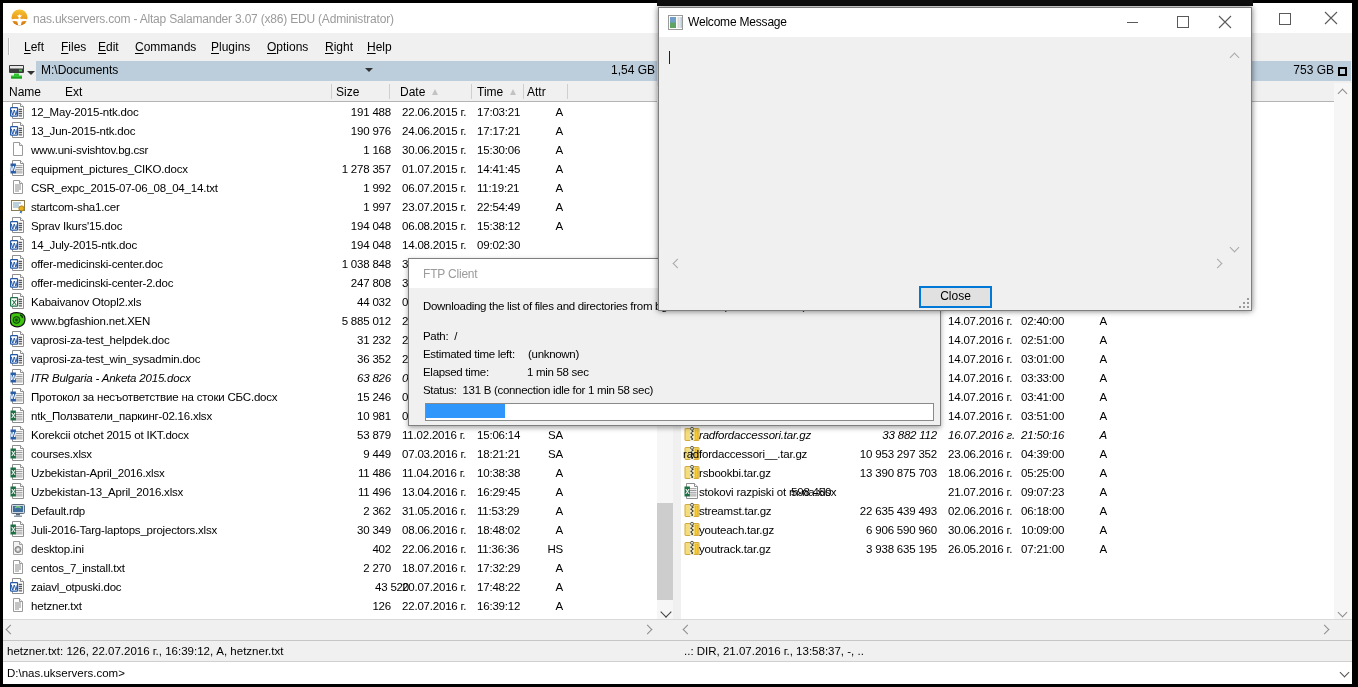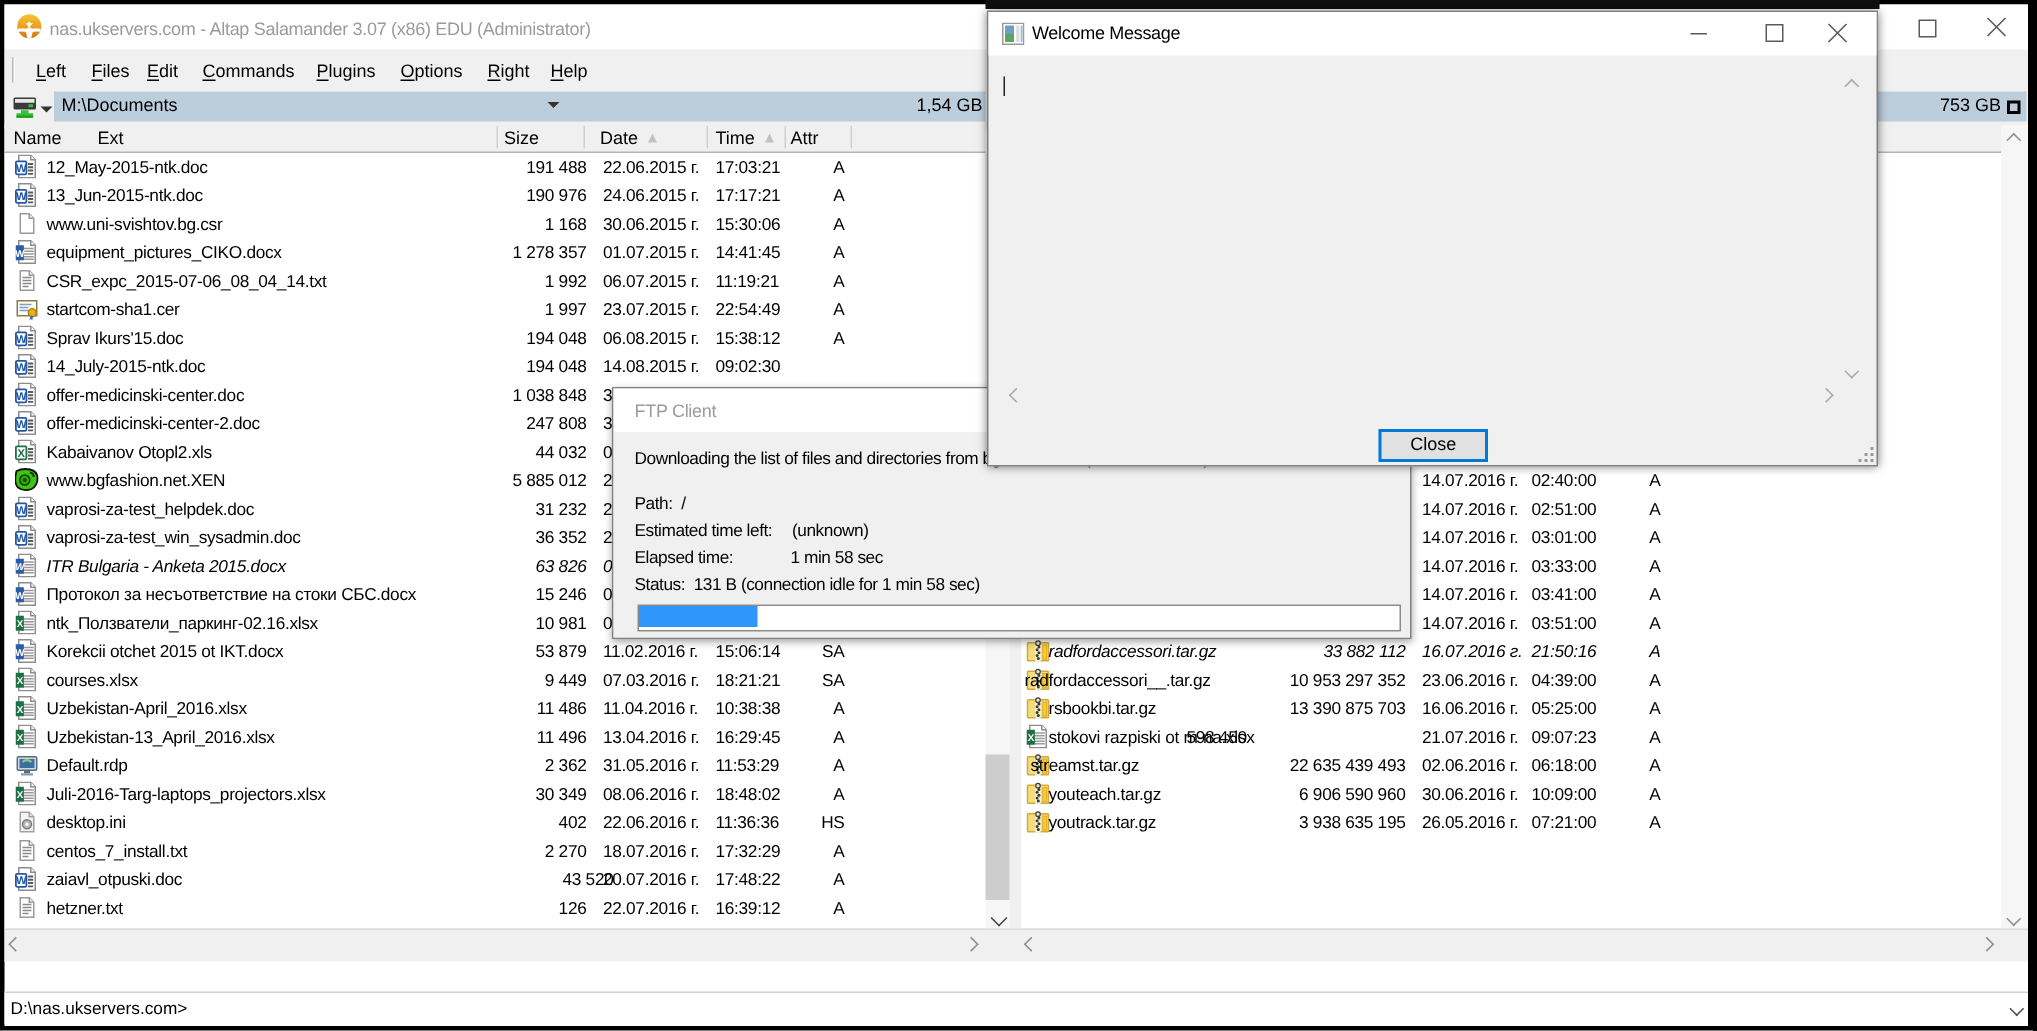--- a/index.html
+++ b/index.html
@@ -567,21 +567,21 @@
             <rect x="6.2" y="1.5" width="3.6" height="14" fill="#f2f2ea"></rect>
             <circle cx="8" cy="2.8" r="1.5" fill="#e8e8e0" stroke="#3c3c30" stroke-width="0.8"></circle>
             <circle cx="8.6" cy="5.3" r="1" fill="#3c3c28"></circle>
             <circle cx="7.4" cy="7.2" r="1" fill="#3c3c28"></circle>
             <circle cx="8.6" cy="9.1" r="1" fill="#3c3c28"></circle>
             <circle cx="7.4" cy="11" r="1" fill="#3c3c28"></circle>
             <circle cx="8.2" cy="13" r="1" fill="#3c3c28"></circle>
           </svg></span>
         <span style="left:18px">rsbookbi.tar.gz</span>
         <span style="left:110px;width:146px;text-align:right">13 390 875 703</span>
-        <span style="left:267px">16.06.2016 г.</span>
+        <span style="left:267px">18.06.2016 г.</span>
         <span style="left:340px">05:25:00</span>
         <span style="left:374px;width:52px;text-align:right">A</span>
       </div>
       <div class="row" style="top: 381px;">
         <span class="ic" style="left:3px"><svg viewBox="0 0 16 16">
             <path d="M2.5 .5 H10.5 L13.5 3.5 V15.5 H2.5 Z" fill="#fff" stroke="#8e8e8e"></path>
             <path d="M10.5 .5 V3.5 H13.5" fill="#fff" stroke="#8e8e8e"></path>
             <path d="M5.5 5.7h7M5.5 7.5h7M5.5 9.3h7M5.5 11.1h7M5.5 12.9h7" stroke="#9a9a9a" stroke-width="1"></path>
             <rect x="0.5" y="3.5" width="5.4" height="10" fill="#1c7044"></rect>
             <text x="3.2" y="11.3" font-size="6.5" font-weight="bold" fill="#fff" text-anchor="middle" font-family="Liberation Sans">X</text>
@@ -597,21 +597,21 @@
             <rect x="1" y="2.5" width="14" height="12" rx="0.5" fill="#f4dd7c" stroke="#d3a93c"></rect>
             <rect x="11.2" y="4" width="2.6" height="9.5" fill="#fbca2e" stroke="#dba82a" stroke-width="0.6"></rect>
             <rect x="6.2" y="1.5" width="3.6" height="14" fill="#f2f2ea"></rect>
             <circle cx="8" cy="2.8" r="1.5" fill="#e8e8e0" stroke="#3c3c30" stroke-width="0.8"></circle>
             <circle cx="8.6" cy="5.3" r="1" fill="#3c3c28"></circle>
             <circle cx="7.4" cy="7.2" r="1" fill="#3c3c28"></circle>
             <circle cx="8.6" cy="9.1" r="1" fill="#3c3c28"></circle>
             <circle cx="7.4" cy="11" r="1" fill="#3c3c28"></circle>
             <circle cx="8.2" cy="13" r="1" fill="#3c3c28"></circle>
           </svg></span>
-        <span style="left:6px">streamst.tar.gz</span>
+        <span style="left:18px">streamst.tar.gz</span>
         <span style="left:110px;width:146px;text-align:right">22 635 439 493</span>
         <span style="left:267px">02.06.2016 г.</span>
         <span style="left:340px">06:18:00</span>
         <span style="left:374px;width:52px;text-align:right">A</span>
       </div>
       <div class="row" style="top: 419px;">
         <span class="ic" style="left:3px"><svg viewBox="0 0 16 16">
             <rect x="1" y="2.5" width="14" height="12" rx="0.5" fill="#f4dd7c" stroke="#d3a93c"></rect>
             <rect x="11.2" y="4" width="2.6" height="9.5" fill="#fbca2e" stroke="#dba82a" stroke-width="0.6"></rect>
             <rect x="6.2" y="1.5" width="3.6" height="14" fill="#f2f2ea"></rect>
@@ -653,20 +653,24 @@
   <div class="chev cd" style="left:659px;top:605px;width:7px;height:7px;border-color:#3f3f3f;border-width:1.8px"></div>
   <div class="sb" style="left:1331px;top:80px;width:18px;height:536px"></div>
   <div class="chev cu" style="left:1336px;top:87px"></div>
   <div class="chev cd" style="left:1336px;top:606px"></div>
 
   <div id="hband" class="abs"></div>
   <div class="chev cl" style="left:4px;top:623px"></div>
   <div class="chev cr" style="left:641px;top:623px"></div>
   <div class="chev cl" style="left:681px;top:623px"></div>
   <div class="chev cr" style="left:1318px;top:623px"></div>
+  <div id="sband" class="abs">
+      <span class="abs" style="left:4px;top:4px">hetzner.txt: 126, 22.07.2016 г., 16:39:12, A, hetzner.txt</span>
+   <span class="abs" style="left:681px;top:4px">..: DIR, 21.07.2016 г., 13:58:37, -, ..</span>
+    </div>
   <div id="cmd" class="abs">
       <span class="abs" style="left:4px;top:5px">D:\nas.ukservers.com&gt;</span>
     </div>
   <div class="chev cd" style="left:1338px;top:666px;border-color:#505050"></div>
 </div>
 
 <div id="ftp" class="dlg">
   <div class="dtitle"></div>
   <div class="dtxt" style="left:14px;top:8px;color:#9b9b9b">FTP Client</div>
   <div style="position:absolute;left:0;top:29px;width:100%;height:137px;background:#f0f0f0"></div>

